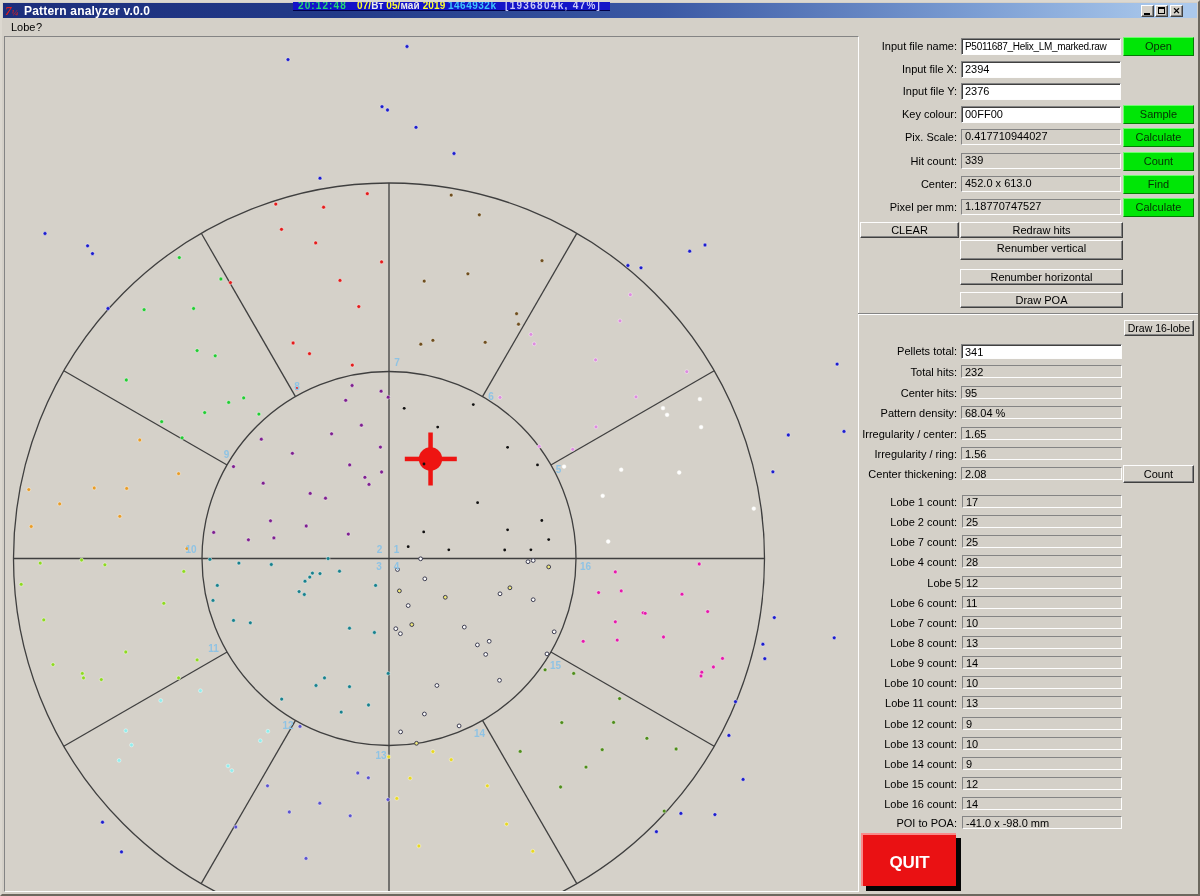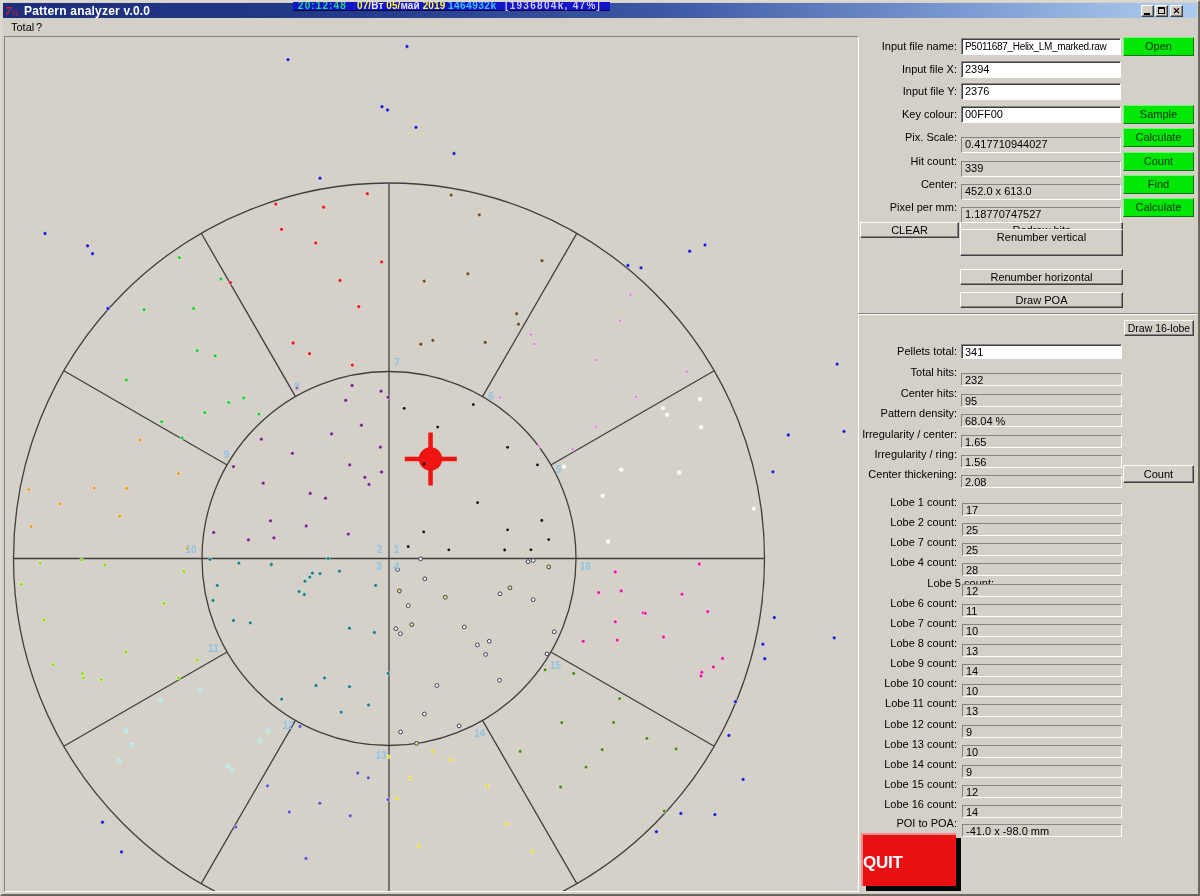--- a/index.html
+++ b/index.html
@@ -15,28 +15,28 @@
 .wb { position:absolute; top:2px; width:13px; height:12px; background:#d4d0c8; color:#000;
  border:1px solid; border-color:#fff #404040 #404040 #fff; box-shadow:inset -1px -1px 0 #848484; }
 #menubar { position:absolute; left:3px; top:18px; width:1194px; height:17px; background:#d4d0c8; font-size:11px; color:#000; }
 #menubar span { position:absolute; top:3px; }
 #canvas { position:absolute; left:4px; top:36px; width:855px; height:856px;
  border:1px solid; border-color:#848484 #fdfdfd #fdfdfd #848484; background:#d5d1c9; }
 .lb { position:absolute; font-size:11px; color:#000; text-align:right; white-space:nowrap; }
 .inp { position:absolute; background:#fff; font-size:11px; padding:1px 0 0 3px; white-space:nowrap; overflow:hidden;
  border:1px solid; border-color:#848484 #fdfdfd #fdfdfd #848484; box-shadow:inset 1px 1px 0 #404040; }
 .ro { position:absolute; background:#d4d0c8; font-size:11px; padding:0 0 0 3px; white-space:nowrap; overflow:hidden;
- border:1px solid; border-color:#848484 #fdfdfd #fdfdfd #848484;margin-top:8px; }
+ border:1px solid; border-color:#848484 #fdfdfd #fdfdfd #848484; }
 .gb { position:absolute; background:#00e606; font-size:11px; color:#062d06; text-align:center;
  border:1px solid; border-color:#6dff6d #077907 #077907 #6dff6d; }
 .bt { position:absolute; background:#d4d0c8; font-size:11px; color:#000; text-align:center;
  border:1px solid; border-color:#fdfdfd #404040 #404040 #fdfdfd; box-shadow:inset -1px -1px 0 #848484; }
 #quit { position:absolute; left:861px; top:833px; width:95px; height:53px; background:#ea1113;
  border-top:2px solid #f98a8a; border-left:2px solid #f98a8a; box-shadow:5px 5px 0 #050505;
- color:#fff; font:bold 17px "Liberation Sans",sans-serif; line-height:55px; letter-spacing:-0.2px; }
+ color:#fff; font:bold 17px "Liberation Sans",sans-serif; text-align:center; line-height:55px; letter-spacing:-0.2px; }
 </style></head>
 <body>
 <div id="canvas"><svg id="cv" width="853" height="854" viewBox="5 37 853 854">
 <circle cx="389.0" cy="558.5" r="375.5" fill="none" stroke="#3f3f3f" stroke-width="1.3"></circle>
 <circle cx="389.0" cy="558.5" r="187.0" fill="none" stroke="#3f3f3f" stroke-width="1.3"></circle>
 <line x1="13.5" y1="558.5" x2="764.5" y2="558.5" stroke="#3f3f3f" stroke-width="1.3"></line>
 <line x1="389.0" y1="183.0" x2="389.0" y2="891" stroke="#3f3f3f" stroke-width="1.3"></line>
 <line x1="550.9" y1="465.0" x2="714.2" y2="370.8" stroke="#3f3f3f" stroke-width="1.3"></line>
 <line x1="482.5" y1="396.6" x2="576.8" y2="233.3" stroke="#3f3f3f" stroke-width="1.3"></line>
 <line x1="295.5" y1="396.6" x2="201.3" y2="233.3" stroke="#3f3f3f" stroke-width="1.3"></line>
@@ -340,21 +340,21 @@
  </div>
  <div class="wb" style="right:43px">
       <div style="margin:7px 0 0 2px;width:6px;height:2px;background:#000"></div>
     </div>
  <div class="wb" style="right:29px">
       <div style="margin:1px 0 0 2px;width:7px;height:7px;border:1px solid #000;border-top-width:2px"></div>
     </div>
  <div class="wb" style="right:14px; font:bold 9px 'Liberation Sans'; text-align:center; line-height:10px">✕</div>
 </div>
 <div id="menubar">
-    <span style="left:8px">Total</span>
+    <span style="left:8px">Lobe</span>
     <span style="left:33px">?</span>
   </div>
 <div class="lb" style="left:807px;top:40px;width:150px">Input file name:</div>
 <div class="inp" style="left:961px;top:38px;width:160px;height:17px"><span style="font-size:10px;letter-spacing:-0.3px">P5011687_Helix_LM_marked.raw</span></div>
 <div class="gb" style="left:1123px;top:37px;width:71px;height:19px;line-height:17px">Open</div>
 <div class="lb" style="left:807px;top:63px;width:150px">Input file X:</div>
 <div class="inp" style="left:961px;top:61px;width:160px;height:17px">2394</div>
 <div class="lb" style="left:807px;top:85px;width:150px">Input file Y:</div>
 <div class="inp" style="left:961px;top:83px;width:160px;height:17px">2376</div>
 <div class="lb" style="left:807px;top:108px;width:150px">Key colour:</div>
@@ -367,21 +367,21 @@
 <div class="ro" style="left:961px;top:153px;width:160px;height:16px">339</div>
 <div class="gb" style="left:1123px;top:152px;width:71px;height:19px;line-height:17px">Count</div>
 <div class="lb" style="left:807px;top:178px;width:150px">Center:</div>
 <div class="ro" style="left:961px;top:176px;width:160px;height:16px">452.0 x 613.0</div>
 <div class="gb" style="left:1123px;top:175px;width:71px;height:19px;line-height:17px">Find</div>
 <div class="lb" style="left:807px;top:201px;width:150px">Pixel per mm:</div>
 <div class="ro" style="left:961px;top:199px;width:160px;height:16px">1.18770747527</div>
 <div class="gb" style="left:1123px;top:198px;width:71px;height:19px;line-height:17px">Calculate</div>
 <div class="bt" style="left:860px;top:222px;width:99px;height:16px;line-height:14px">CLEAR</div>
 <div class="bt" style="left:960px;top:222px;width:163px;height:16px;line-height:14px">Redraw hits</div>
-<div class="bt" style="left:960px;top:229px;width:163px;height:27px;line-height:14px">Renumber vertical</div>
+<div class="bt" style="left:960px;top:240px;width:163px;height:20px;line-height:14px">Renumber vertical</div>
 <div class="bt" style="left:960px;top:269px;width:163px;height:16px;line-height:14px">Renumber horizontal</div>
 <div class="bt" style="left:960px;top:292px;width:163px;height:16px;line-height:14px">Draw POA</div>
 <div style="position:absolute;left:858px;top:313px;width:342px;height:2px;border-top:1px solid #848484;border-bottom:1px solid #fff"></div>
 <div class="bt" style="left:1124px;top:320px;width:70px;height:16px;line-height:14px"><span style="font-size:10.5px">Draw 16-lobe</span></div>
 <div class="lb" style="left:807px;top:345px;width:150px">Pellets total:</div>
 <div class="inp" style="left:961px;top:344px;width:161px;height:15px">341</div>
 <div class="lb" style="left:807px;top:366px;width:150px">Total hits:</div>
 <div class="ro" style="left:961px;top:365px;width:161px;height:13px">232</div>
 <div class="lb" style="left:807px;top:387px;width:150px">Center hits:</div>
 <div class="ro" style="left:961px;top:386px;width:161px;height:13px">95</div>

